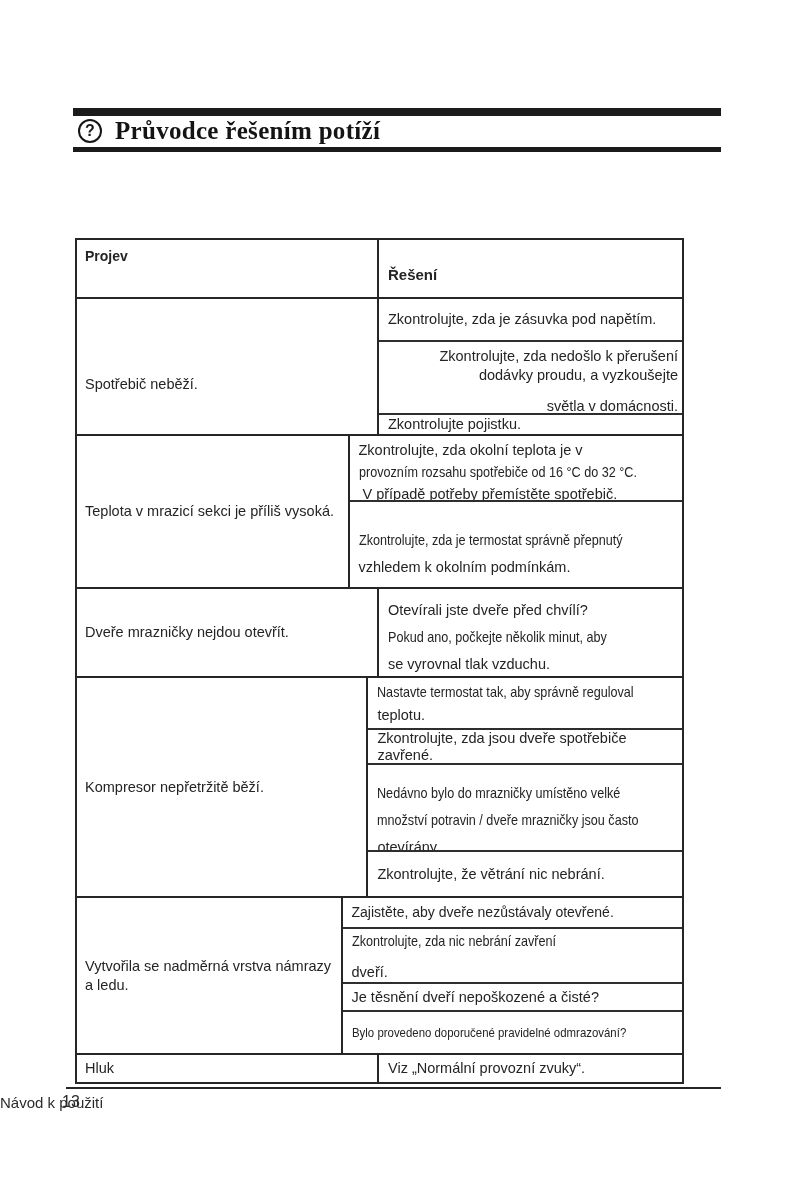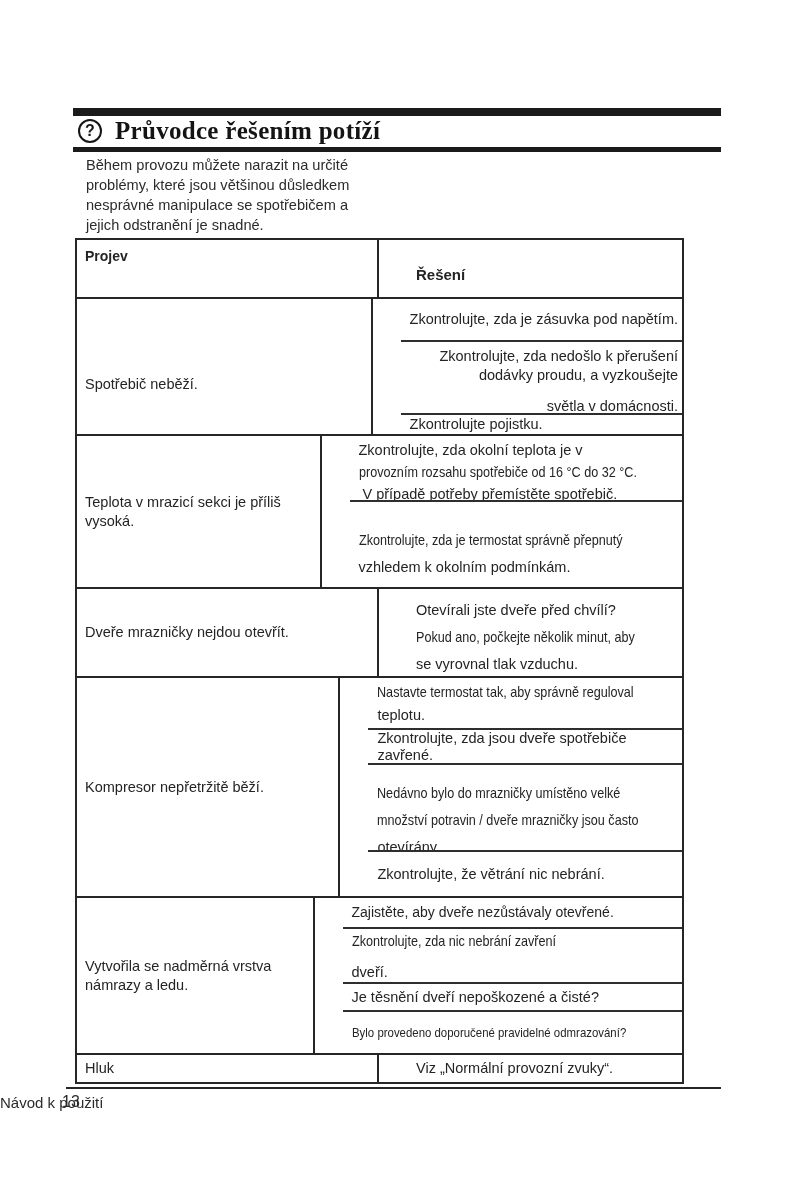--- a/index.html
+++ b/index.html
@@ -30,21 +30,21 @@
     border:2px solid #262626; font-size:14.5px; color:#242424;
   }
   .grp { display:flex; border-top:2px solid #262626; }
   .grp:first-child { border-top:none; }
   .sym {
     width:302px; border-right:2px solid #262626;
     display:flex; flex-direction:column; justify-content:center;
     padding:4px 8px; line-height:19px;
   }
   .sym.push-down { padding-top:40px; }
-  .sols { flex:1; display:flex; flex-direction:column;margin-left:28px; }
+  .sols { flex:1; display:flex; flex-direction:column; }
   .sol {
     display:flex; flex-direction:column; justify-content:flex-start;
     padding:2px 4px 2px 9px; line-height:19px; overflow:hidden;
   }
   .sol + .sol { border-top:2px solid #2e2e2e; }
   .ln { white-space:nowrap; }
   .c  { transform:scaleX(0.87); transform-origin:0 50%; }       
   .cs { transform:scaleX(0.84); transform-origin:0 50%; font-size:13.6px; } 
   .ind { padding-left:4px; }
   
@@ -80,26 +80,20 @@
 
 <div class="page">
 
   <div class="topbar"></div>
   <div class="title-row">
     <span class="q-icon">?</span>
     <span class="title">Průvodce řešením potíží</span>
   </div>
   <div class="rule2"></div>
 
-  <div class="intro">
-    <div class="ln">Během provozu můžete narazit na určité</div>
-    <div class="ln">problémy, které jsou většinou důsledkem</div>
-    <div class="ln">nesprávné manipulace se spotřebičem a</div>
-    <div class="ln">jejich odstranění je snadné.</div>
-  </div>
 
   <div class="tbl">
 
     <div class="grp grp-head h-head">
       <div class="sym hd-sym">Projev</div>
       <div class="sols">
           <div class="sol hd-sol">Řešení</div>
         </div>
     </div>
 

